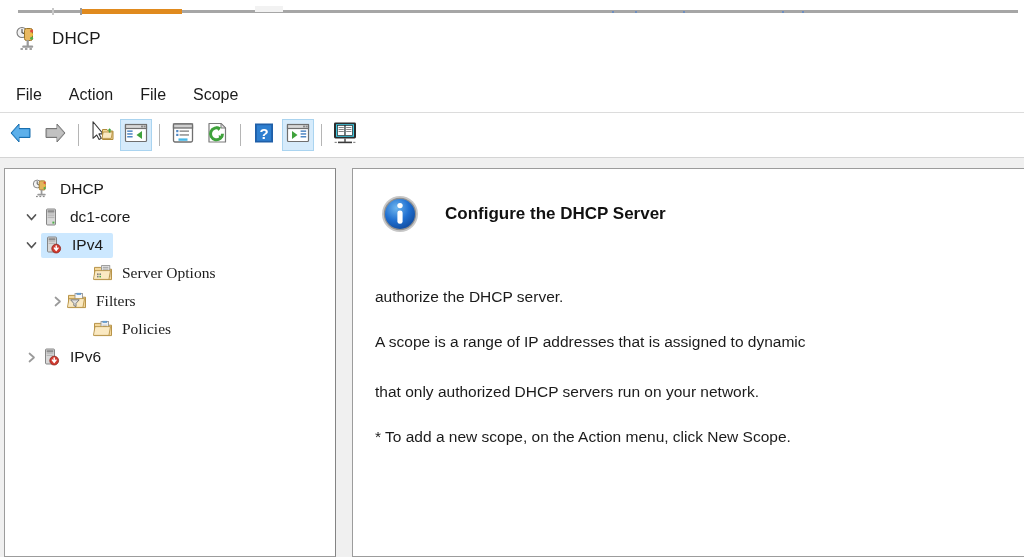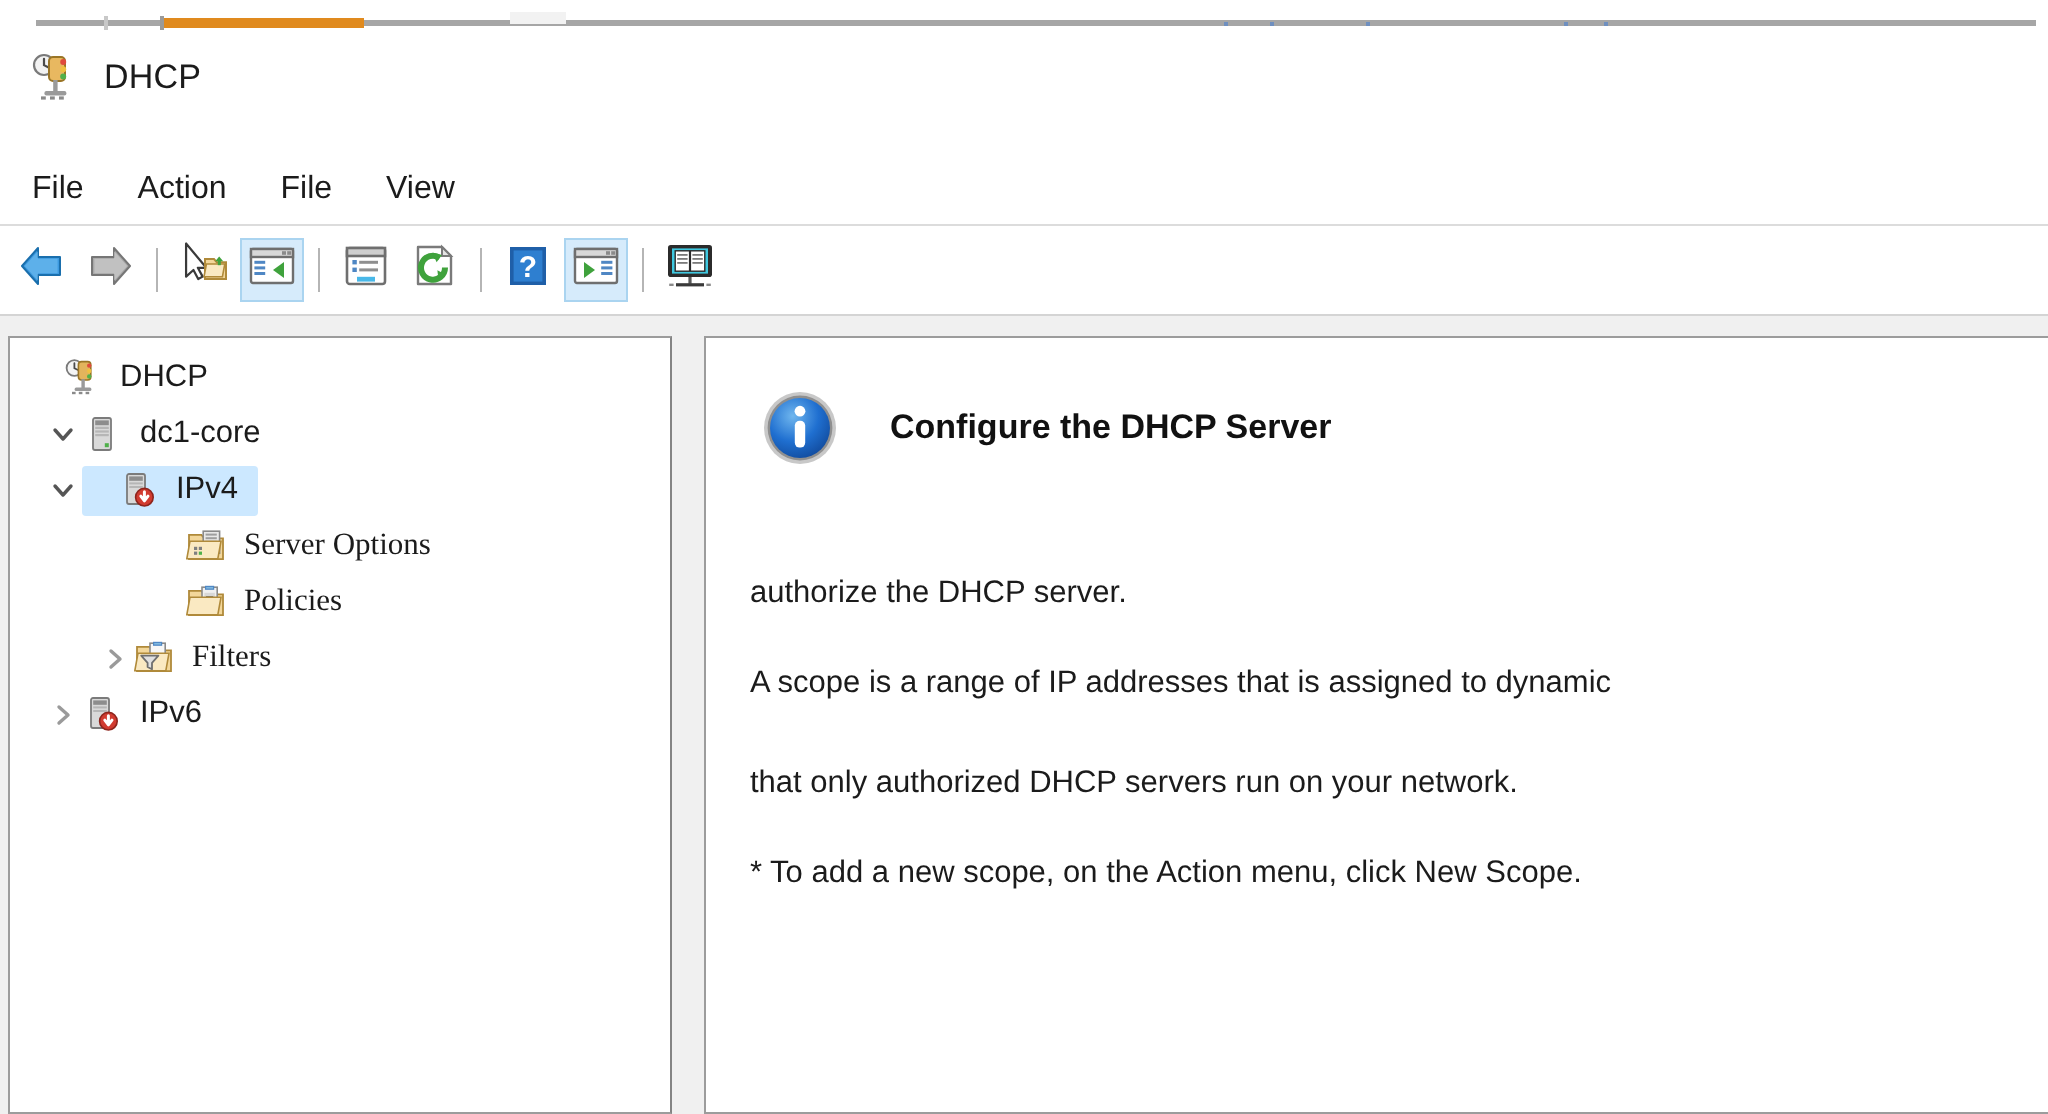--- a/index.html
+++ b/index.html
@@ -235,21 +235,21 @@
     position: relative;
   }
   .tree-label {
     padding: 1px 3px 2px 3px;
     border-radius: 1px;
   }
   .tree-row.selected .selhl {
     background: #cce8ff;
     display: flex;
     align-items: center;
-    padding: 2px 7px 2px 18px;
+    padding: 2px 7px 2px 2px;
     border-radius: 2px;
   }
   .selwrap { display: flex; align-items: center; }
 
   
   .ind-0 { padding-left: 6px; }
   .ind-1 { padding-left: 16px; }
   .ind-2 { padding-left: 42px; }
   .ind-3 { padding-left: 68px; font-family: Liberation Serif, serif; }
 
@@ -322,21 +322,21 @@
       <rect x="15.5" y="22.2" width="2.4" height="1.6" fill="#8a8a8a"></rect>
     </svg>
   </div>
   <div class="title-text">DHCP</div>
 </div>
 
 <div class="menubar">
   <div class="menu-item">File</div>
   <div class="menu-item">Action</div>
   <div class="menu-item">File</div>
-  <div class="menu-item">View</div>
+  <div class="menu-item">Scope</div>
 </div>
 
 <div class="toolbar-wrap">
   <div class="toolbar">
 
     <div class="tb-btn">
       <span>
         <svg width="24" height="22" viewBox="0 0 24 22">
           <path d="M10 2 L2 11 L10 20 L10 15.5 L21 15.5 L21 6.5 L10 6.5 Z" fill="#3d9ae0" stroke="#1a6fad" stroke-width="1" stroke-linejoin="round"></path>
           <path d="M10 3.6 L3.4 11 L10 18.4 L10 14.6 L19.8 14.6 L19.8 7.4 L10 7.4 Z" fill="#79c3f2" opacity=".55"></path>
@@ -544,51 +544,51 @@
             <path d="M2 7.6 h15.5 l-1.6 8.8 h-15.5 z" fill="#fae9c2" stroke="#b08a3a" stroke-width=".8"></path>
             <rect x="4" y="10.4" width="1.6" height="1.6" fill="#7f7f7f"></rect>
             <rect x="6.4" y="10.4" width="1.6" height="1.6" fill="#7f7f7f"></rect>
             <rect x="4" y="12.8" width="1.6" height="1.6" fill="#7f7f7f"></rect>
             <rect x="6.4" y="12.8" width="1.6" height="1.6" fill="#4fb04a"></rect>
           </svg>
         </div>
         <div class="tree-label">Server Options</div>
       </div>
 
+      <div class="tree-row ind-3" style="padding-left:42px">
+        <div class="twisty">
+          <svg width="13" height="13" viewBox="0 0 13 13">
+            <path d="M4.5 2.5 L9 6.5 L4.5 10.5" fill="none" stroke="#9a9a9a" stroke-width="1.7" stroke-linecap="round" stroke-linejoin="round"></path>
+          </svg>
+        </div>
+        <div class="tree-ico">
+          <svg viewBox="0 0 20 20" width="20" height="20">
+            <path d="M1.5 4.4 h6.2 l1.5 1.8 h9.3 v10.4 h-17 z" fill="#f3d79a" stroke="#b08a3a" stroke-width=".9"></path>
+            <rect x="8" y="2.6" width="7.6" height="10.6" fill="#f7f7f7" stroke="#8a8a8a" stroke-width=".8"></rect>
+            <rect x="9.8" y="2.2" width="4" height="1.4" fill="#7fb8e0" stroke="#4f87c4" stroke-width=".6"></rect>
+            <path d="M2 7.6 h15.5 l-1.6 8.8 h-15.5 z" fill="#fae9c2" stroke="#b08a3a" stroke-width=".8"></path>
+            <path d="M3.6 8.8 h8.6 l-3.2 3.6 v3.2 l-2.2 -1.1 v-2.1 z" fill="#e0e0e0" stroke="#6f6f6f" stroke-width=".9" stroke-linejoin="round"></path>
+          </svg>
+        </div>
+        <div class="tree-label">Filters</div>
+      </div>
+
       <div class="tree-row ind-3">
         <div class="twisty"></div>
         <div class="tree-ico">
           <svg viewBox="0 0 20 20" width="20" height="20">
             <path d="M1.5 4.4 h6.2 l1.5 1.8 h9.3 v10.4 h-17 z" fill="#f3d79a" stroke="#b08a3a" stroke-width=".9"></path>
             <rect x="8" y="2.6" width="7.6" height="10.6" fill="#f0f0f0" stroke="#8a8a8a" stroke-width=".8"></rect>
             <rect x="9.8" y="2.2" width="4" height="1.4" fill="#7fb8e0" stroke="#4f87c4" stroke-width=".6"></rect>
             <rect x="9.2" y="5.4" width="5.2" height="5.4" fill="#d8d8d8"></rect>
             <path d="M10 7.4 h3.6 M10 9 h3.6" stroke="#7a7a7a" stroke-width=".8"></path>
             <path d="M2 7.6 h15.5 l-1.6 8.8 h-15.5 z" fill="#fae9c2" stroke="#b08a3a" stroke-width=".8"></path>
           </svg>
         </div>
         <div class="tree-label">Policies</div>
-      </div>
-
-      <div class="tree-row ind-3" style="padding-left:42px">
-        <div class="twisty">
-          <svg width="13" height="13" viewBox="0 0 13 13">
-            <path d="M4.5 2.5 L9 6.5 L4.5 10.5" fill="none" stroke="#9a9a9a" stroke-width="1.7" stroke-linecap="round" stroke-linejoin="round"></path>
-          </svg>
-        </div>
-        <div class="tree-ico">
-          <svg viewBox="0 0 20 20" width="20" height="20">
-            <path d="M1.5 4.4 h6.2 l1.5 1.8 h9.3 v10.4 h-17 z" fill="#f3d79a" stroke="#b08a3a" stroke-width=".9"></path>
-            <rect x="8" y="2.6" width="7.6" height="10.6" fill="#f7f7f7" stroke="#8a8a8a" stroke-width=".8"></rect>
-            <rect x="9.8" y="2.2" width="4" height="1.4" fill="#7fb8e0" stroke="#4f87c4" stroke-width=".6"></rect>
-            <path d="M2 7.6 h15.5 l-1.6 8.8 h-15.5 z" fill="#fae9c2" stroke="#b08a3a" stroke-width=".8"></path>
-            <path d="M3.6 8.8 h8.6 l-3.2 3.6 v3.2 l-2.2 -1.1 v-2.1 z" fill="#e0e0e0" stroke="#6f6f6f" stroke-width=".9" stroke-linejoin="round"></path>
-          </svg>
-        </div>
-        <div class="tree-label">Filters</div>
       </div>
 
       <div class="tree-row ind-2" style="padding-left:16px">
         <div class="twisty">
           <svg width="13" height="13" viewBox="0 0 13 13">
             <path d="M4.5 2.5 L9 6.5 L4.5 10.5" fill="none" stroke="#9a9a9a" stroke-width="1.7" stroke-linecap="round" stroke-linejoin="round"></path>
           </svg>
         </div>
         <div class="tree-ico">
           <svg viewBox="0 0 20 20" width="20" height="20">

